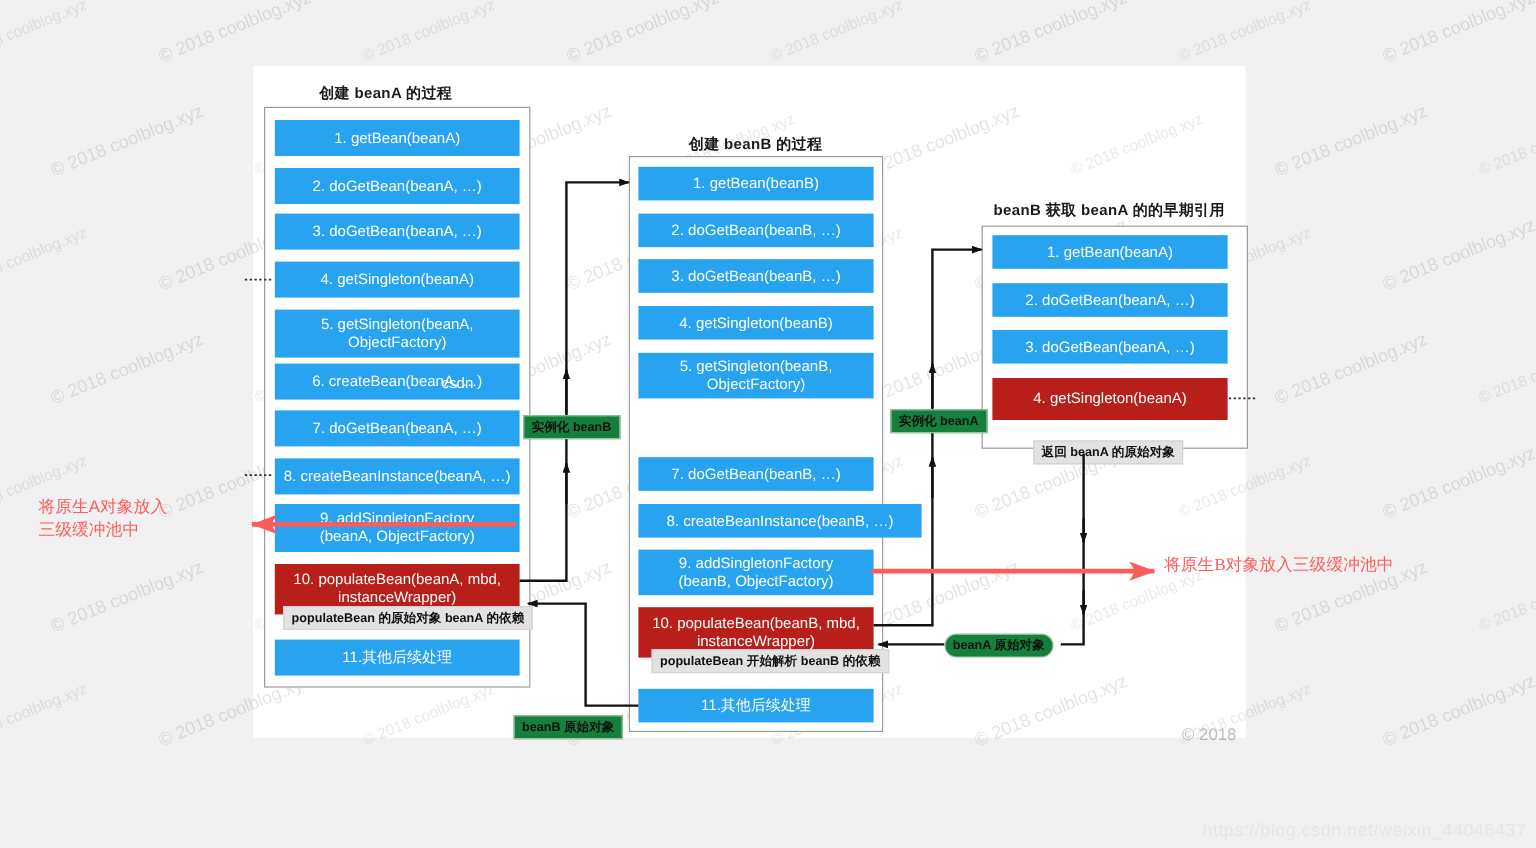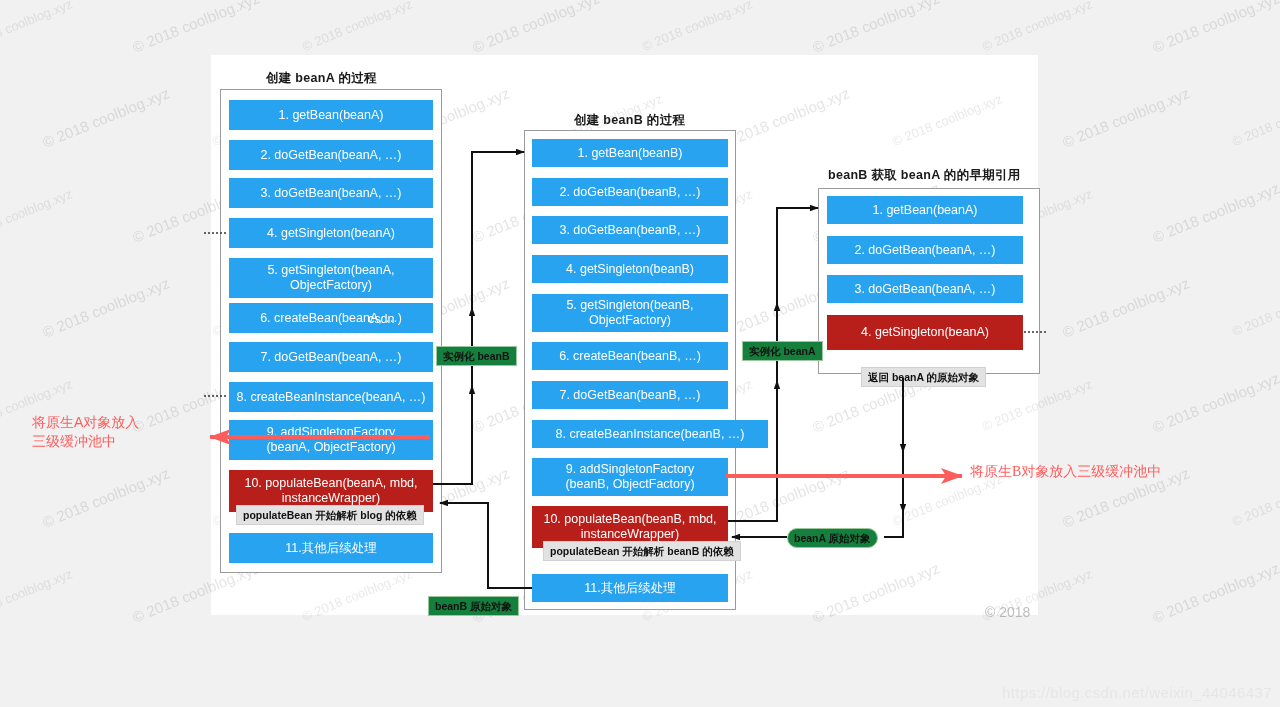--- a/index.html
+++ b/index.html
@@ -196,33 +196,32 @@
   <div class="step" style="left:229px; top:258px; width:204px; height:40px;">5. getSingleton(beanA,
 ObjectFactory)</div>
   <div class="step" style="left:229px; top:303px; width:204px; height:30px;">6. createBean(beanA, …)</div>
   <div class="overlap-b" style="left:368px; top:312px;">csdn</div>
   <div class="step" style="left:229px; top:342px; width:204px; height:30px;">7. doGetBean(beanA, …)</div>
   <div class="step" style="left:229px; top:382px; width:204px; height:30px;">8. createBeanInstance(beanA, …)</div>
   <div class="step" style="left:229px; top:420px; width:204px; height:40px;">9. addSingletonFactory
 (beanA, ObjectFactory)</div>
   <div class="step red" style="left:229px; top:470px; width:204px; height:42px;">10. populateBean(beanA, mbd,
 instanceWrapper)</div>
-  <div class="chip" style="left:236px; top:505px;">populateBean 开始解析 blog 的依赖</div>
+  <div class="chip" style="left:236px; top:505px;">populateBean 的原始对象 beanA 的依赖</div>
   <div class="step" style="left:229px; top:533px; width:204px; height:30px;">11.其他后续处理</div>
 
   <div class="panel-title" style="left:574px; top:112px;">创建 beanB 的过程</div>
   <div class="panel" style="left:524px; top:130px; width:212px; height:480px;"></div>
 
   <div class="step" style="left:532px; top:139px; width:196px; height:28px;">1. getBean(beanB)</div>
   <div class="step" style="left:532px; top:178px; width:196px; height:28px;">2. doGetBean(beanB, …)</div>
   <div class="step" style="left:532px; top:216px; width:196px; height:28px;">3. doGetBean(beanB, …)</div>
   <div class="step" style="left:532px; top:255px; width:196px; height:28px;">4. getSingleton(beanB)</div>
   <div class="step" style="left:532px; top:294px; width:196px; height:38px;">5. getSingleton(beanB,
 ObjectFactory)</div>
-  <div class="step" style="left:532px; top:342px; width:196px; height:28px;">6. createBean(beanB, …)</div>
   <div class="step" style="left:532px; top:381px; width:196px; height:28px;">7. doGetBean(beanB, …)</div>
   <div class="step" style="left:532px; top:420px; width:236px; height:28px;">8. createBeanInstance(beanB, …)</div>
   <div class="step" style="left:532px; top:458px; width:196px; height:38px;">9. addSingletonFactory
 (beanB, ObjectFactory)</div>
   <div class="step red" style="left:532px; top:506px; width:196px; height:42px;">10. populateBean(beanB, mbd,
 instanceWrapper)</div>
   <div class="chip" style="left:543px; top:541px;">populateBean 开始解析 beanB 的依赖</div>
   <div class="step" style="left:532px; top:574px; width:196px; height:28px;">11.其他后续处理</div>
 
   <div class="panel-title" style="left:828px; top:167px;">beanB 获取 beanA 的的早期引用</div>

